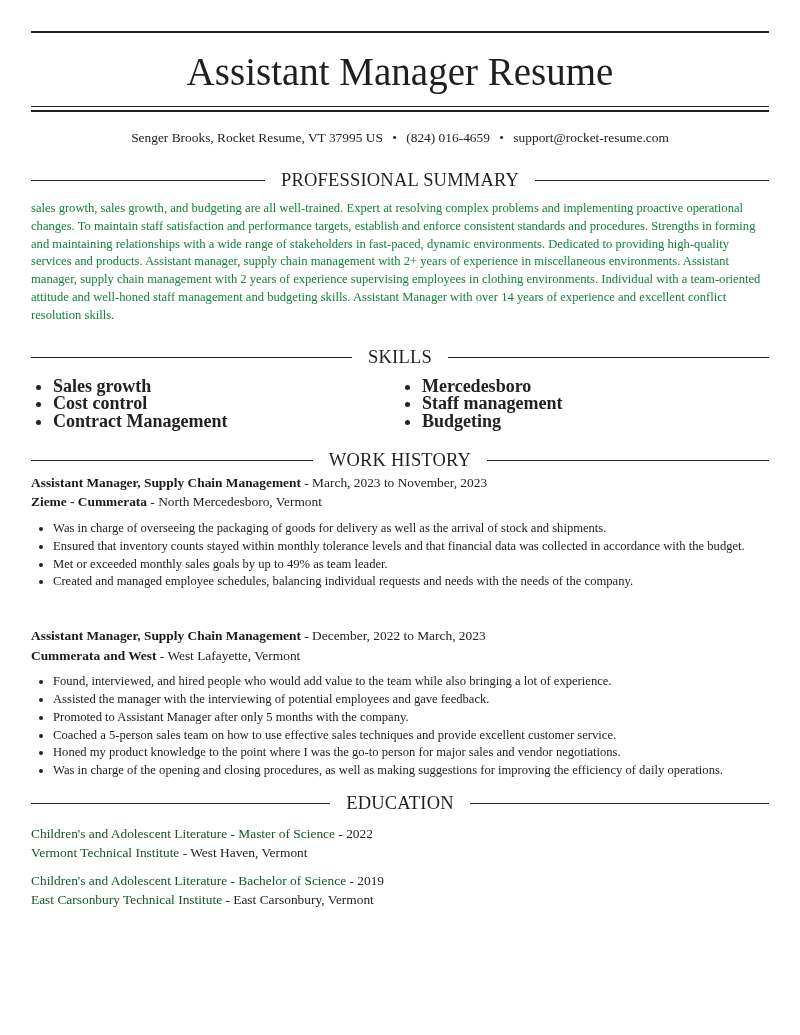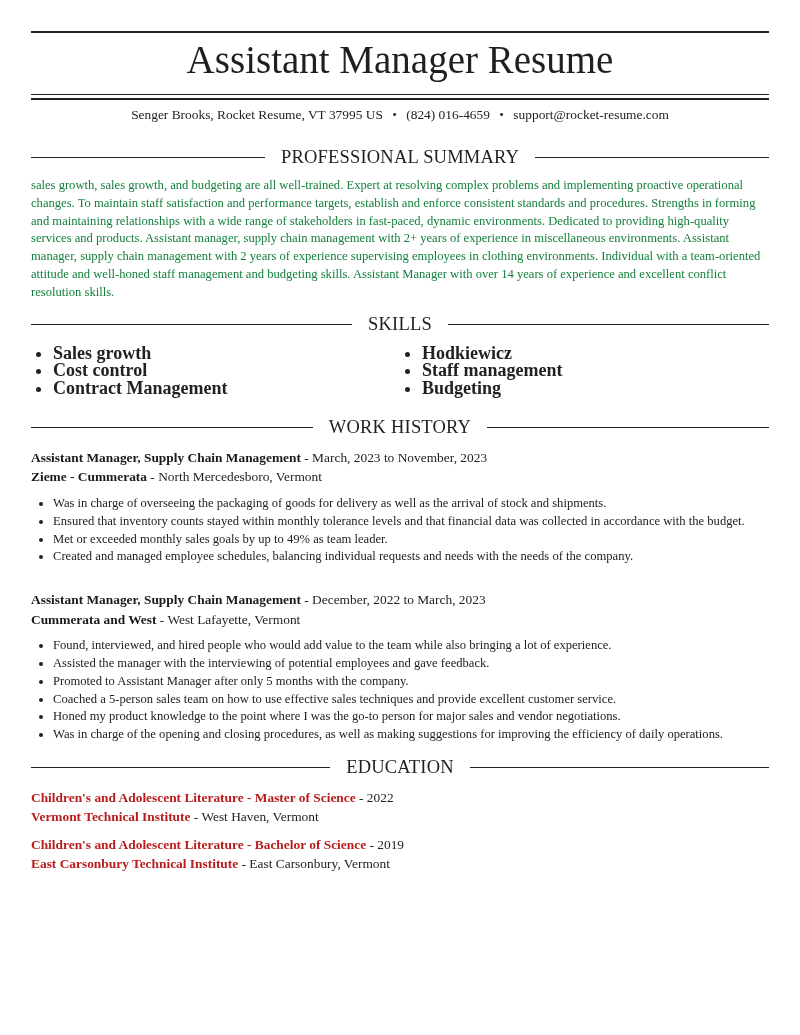--- a/index.html
+++ b/index.html
@@ -5,54 +5,54 @@
   html, body { margin: 0; padding: 0; background: #ffffff; }
   body {
     width: 800px; height: 1035px; overflow: hidden;
     font-family: "Liberation Serif", "DejaVu Serif", serif;
     color: #222222;
   }
   .page { position: relative; padding: 0 31px; }
   .rule-top { margin-top: 31px; height: 2px; background: #222; }
   .title {
     text-align: center; font-size: 39px; font-weight: normal;
-    margin: 0; padding-top: 4px; line-height: 46px; height: 56px;
+    margin: 0; padding-top: 16px; line-height: 46px; height: 56px;
     color: #1f1f1f;
   }
   .rule-double { margin-top: 1px; }
   .rule-double .thin { height: 1px; background: #222; }
   .rule-double .thick { height: 2px; background: #222; margin-top: 3px; }
   .contact {
-    text-align: center; font-size: 13.4px; margin-top: 6px; line-height: 18px;
+    text-align: center; font-size: 13.4px; margin-top: 17px; line-height: 18px;
   }
   .contact .sep { margin: 0 6px; }
   .section-head {
     display: flex; align-items: center; margin-top: 18px; height: 24px;
   }
   .section-head .line { flex: 1; height: 1px; background: #222; }
   .section-head .label {
     font-size: 18.5px; padding: 0 16px; letter-spacing: 0.2px; color: #1f1f1f;
   }
   .summary {
     font-size: 12.6px; line-height: 17.8px; margin: 8px 0 0 0; color: #15803d;
   }
   .skills {
     display: flex; margin-top: 8px;
   }
   .skills ul { flex: 1; margin: 0; padding-left: 22px; font-size: 18px; line-height: 17.8px; font-weight: bold; }
   .skills ul li { padding-left: 0; }
-  .job { margin-top: 8px; }
-  .job + .job { margin-top: 24px; }
+  .job { margin-top: 0; }
+  .job + .job { margin-top: 35px; }
   .job .line1, .job .line2 { font-size: 13.4px; line-height: 19.5px; }
   .job b { font-weight: bold; color: #1a1a1a; }
   .job ul { margin: 8px 0 0 0; padding-left: 22px; font-size: 12.6px; line-height: 17.8px; }
   .edu { margin-top: 8px; }
   .edu + .edu { }
   .edu .line1, .edu .line2 { font-size: 13.4px; line-height: 19.5px; }
-  .edu b { font-weight: bold; color: #b91c1c; }
+  .edu b { font-weight: normal; color: #14532d; }
 </style>
 </head>
 <body>
 
 <div class="page">
 
   <div class="rule-top"></div>
   <h1 class="title">Assistant Manager Resume</h1>
   <div class="rule-double">
     <div class="thin"></div>
@@ -67,33 +67,33 @@
     <span>support@rocket-resume.com</span>
   </div>
 
   <div class="section-head" style="margin-top:21px;">
     <div class="line"></div>
     <div class="label">PROFESSIONAL SUMMARY</div>
     <div class="line"></div>
   </div>
   <p class="summary">sales growth, sales growth, and budgeting are all well-trained. Expert at resolving complex problems and implementing proactive operational changes. To maintain staff satisfaction and performance targets, establish and enforce consistent standards and procedures. Strengths in forming and maintaining relationships with a wide range of stakeholders in fast-paced, dynamic environments. Dedicated to providing high-quality services and products. Assistant manager, supply chain management with 2+ years of experience in miscellaneous environments. Assistant manager, supply chain management with 2 years of experience supervising employees in clothing environments. Individual with a team-oriented attitude and well-honed staff management and budgeting skills. Assistant Manager with over 14 years of experience and excellent conflict resolution skills.</p>
 
-  <div class="section-head" style="margin-top:11px;font-family:Liberation Serif, serif;">
+  <div class="section-head" style="margin-top:21px;font-family:Liberation Serif, serif;">
     <div class="line"></div>
     <div class="label">SKILLS</div>
     <div class="line"></div>
   </div>
   <div class="skills">
     <ul>
       <li>Sales growth</li>
       <li>Cost control</li>
       <li>Contract Management</li>
     </ul>
     <ul>
-      <li>Hodkiewicz</li>
+      <li>Mercedesboro</li>
       <li>Staff management</li>
       <li>Budgeting</li>
     </ul>
   </div>
 
   <div class="section-head" style="">
     <div class="line"></div>
     <div class="label">WORK HISTORY</div>
     <div class="line"></div>
   </div>

